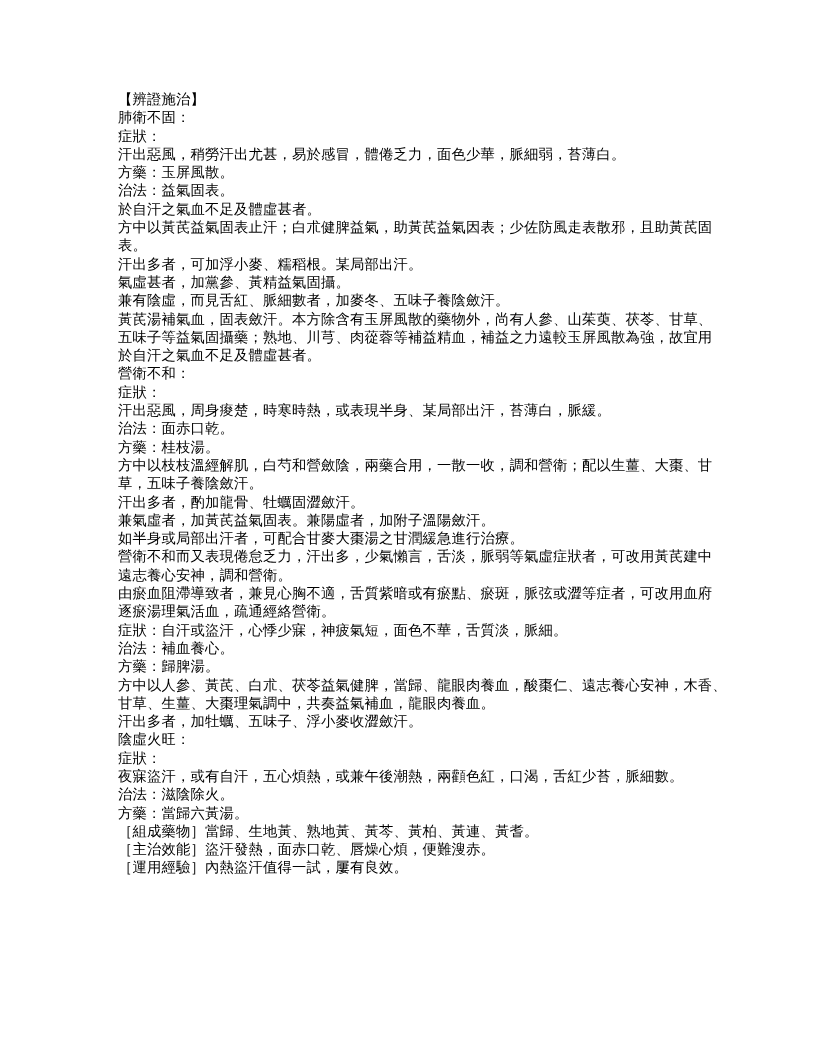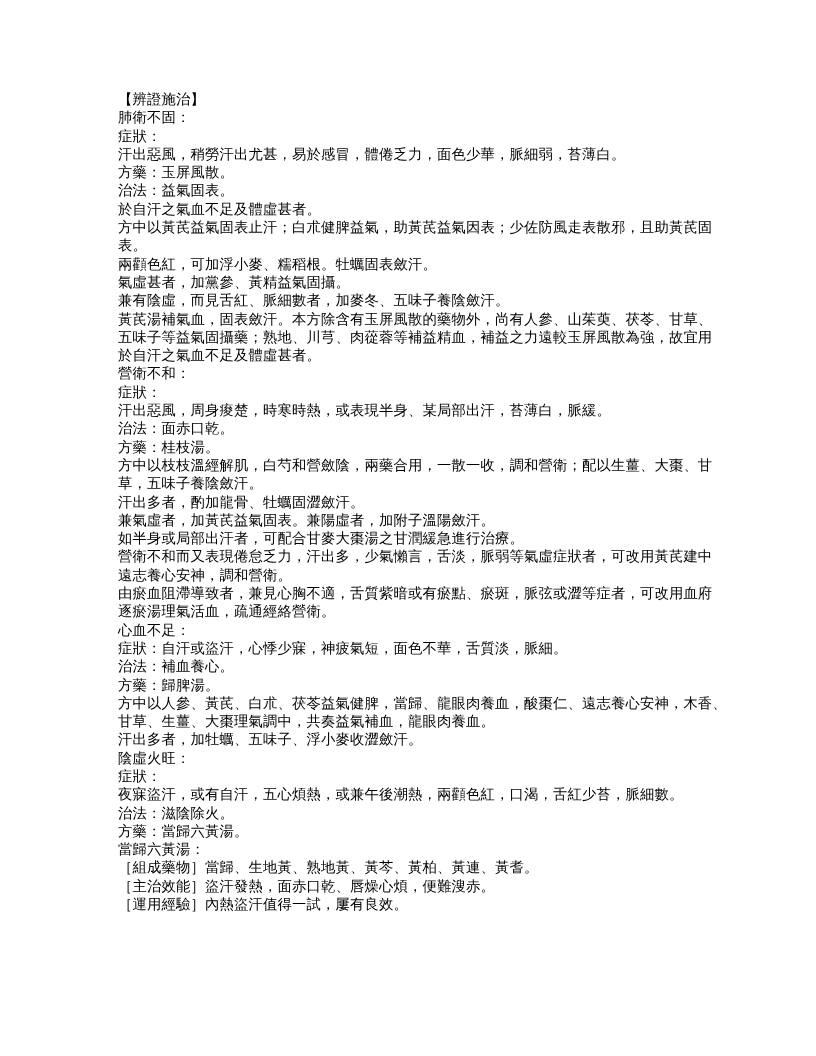--- a/index.html
+++ b/index.html
@@ -48,50 +48,48 @@
   <div class="text-block" id="text-block">
       <div class="line section-heading">【辨證施治】</div>
       <div class="line">肺衛不固：</div>
       <div class="line">症狀：</div>
       <div class="line">汗出惡風，稍勞汗出尤甚，易於感冒，體倦乏力，面色少華，脈細弱，苔薄白。</div>
       <div class="line">方藥：玉屏風散。</div>
       <div class="line">治法：益氣固表。</div>
       <div class="line">於自汗之氣血不足及體虛甚者。</div>
       <div class="line">方中以黃芪益氣固表止汗；白朮健脾益氣，助黃芪益氣因表；少佐防風走表散邪，且助黃芪固</div>
       <div class="line">表。</div>
-      <div class="line">兩顴色紅，可加浮小麥、糯稻根。牡蠣固表斂汗。</div>
+      <div class="line">汗出多者，可加浮小麥、糯稻根。某局部出汗。</div>
       <div class="line">氣虛甚者，加黨參、黃精益氣固攝。</div>
       <div class="line">兼有陰虛，而見舌紅、脈細數者，加麥冬、五味子養陰斂汗。</div>
       <div class="line">黃芪湯補氣血，固表斂汗。本方除含有玉屏風散的藥物外，尚有人參、山茱萸、茯苓、甘草、</div>
       <div class="line">五味子等益氣固攝藥；熟地、川芎、肉蓯蓉等補益精血，補益之力遠較玉屏風散為強，故宜用</div>
       <div class="line">於自汗之氣血不足及體虛甚者。</div>
       <div class="line">營衛不和：</div>
       <div class="line">症狀：</div>
       <div class="line">汗出惡風，周身痠楚，時寒時熱，或表現半身、某局部出汗，苔薄白，脈緩。</div>
       <div class="line">治法：面赤口乾。</div>
       <div class="line">方藥：桂枝湯。</div>
       <div class="line">方中以枝枝溫經解肌，白芍和營斂陰，兩藥合用，一散一收，調和營衛；配以生薑、大棗、甘</div>
       <div class="line">草，五味子養陰斂汗。</div>
       <div class="line">汗出多者，酌加龍骨、牡蠣固澀斂汗。</div>
       <div class="line">兼氣虛者，加黃芪益氣固表。兼陽虛者，加附子溫陽斂汗。</div>
       <div class="line">如半身或局部出汗者，可配合甘麥大棗湯之甘潤緩急進行治療。</div>
       <div class="line">營衛不和而又表現倦怠乏力，汗出多，少氣懶言，舌淡，脈弱等氣虛症狀者，可改用黃芪建中</div>
       <div class="line">遠志養心安神，調和營衛。</div>
       <div class="line">由瘀血阻滯導致者，兼見心胸不適，舌質紫暗或有瘀點、瘀斑，脈弦或澀等症者，可改用血府</div>
       <div class="line">逐瘀湯理氣活血，疏通經絡營衛。</div>
-      <div class="line">心血不足：</div>
       <div class="line">症狀：自汗或盜汗，心悸少寐，神疲氣短，面色不華，舌質淡，脈細。</div>
       <div class="line">治法：補血養心。</div>
       <div class="line">方藥：歸脾湯。</div>
       <div class="line">方中以人參、黃芪、白朮、茯苓益氣健脾，當歸、龍眼肉養血，酸棗仁、遠志養心安神，木香、</div>
       <div class="line">甘草、生薑、大棗理氣調中，共奏益氣補血，龍眼肉養血。</div>
       <div class="line">汗出多者，加牡蠣、五味子、浮小麥收澀斂汗。</div>
       <div class="line">陰虛火旺：</div>
       <div class="line">症狀：</div>
       <div class="line">夜寐盜汗，或有自汗，五心煩熱，或兼午後潮熱，兩顴色紅，口渴，舌紅少苔，脈細數。</div>
       <div class="line">治法：滋陰除火。</div>
       <div class="line">方藥：當歸六黃湯。</div>
-      <div class="line">當歸六黃湯：</div>
       <div class="line">［組成藥物］當歸、生地黃、熟地黃、黃芩、黃柏、黃連、黃耆。</div>
       <div class="line">［主治效能］盜汗發熱，面赤口乾、唇燥心煩，便難溲赤。</div>
       <div class="line">［運用經驗］內熱盜汗值得一試，屢有良效。</div>
     </div>
 </div>
 
 </body></html>

